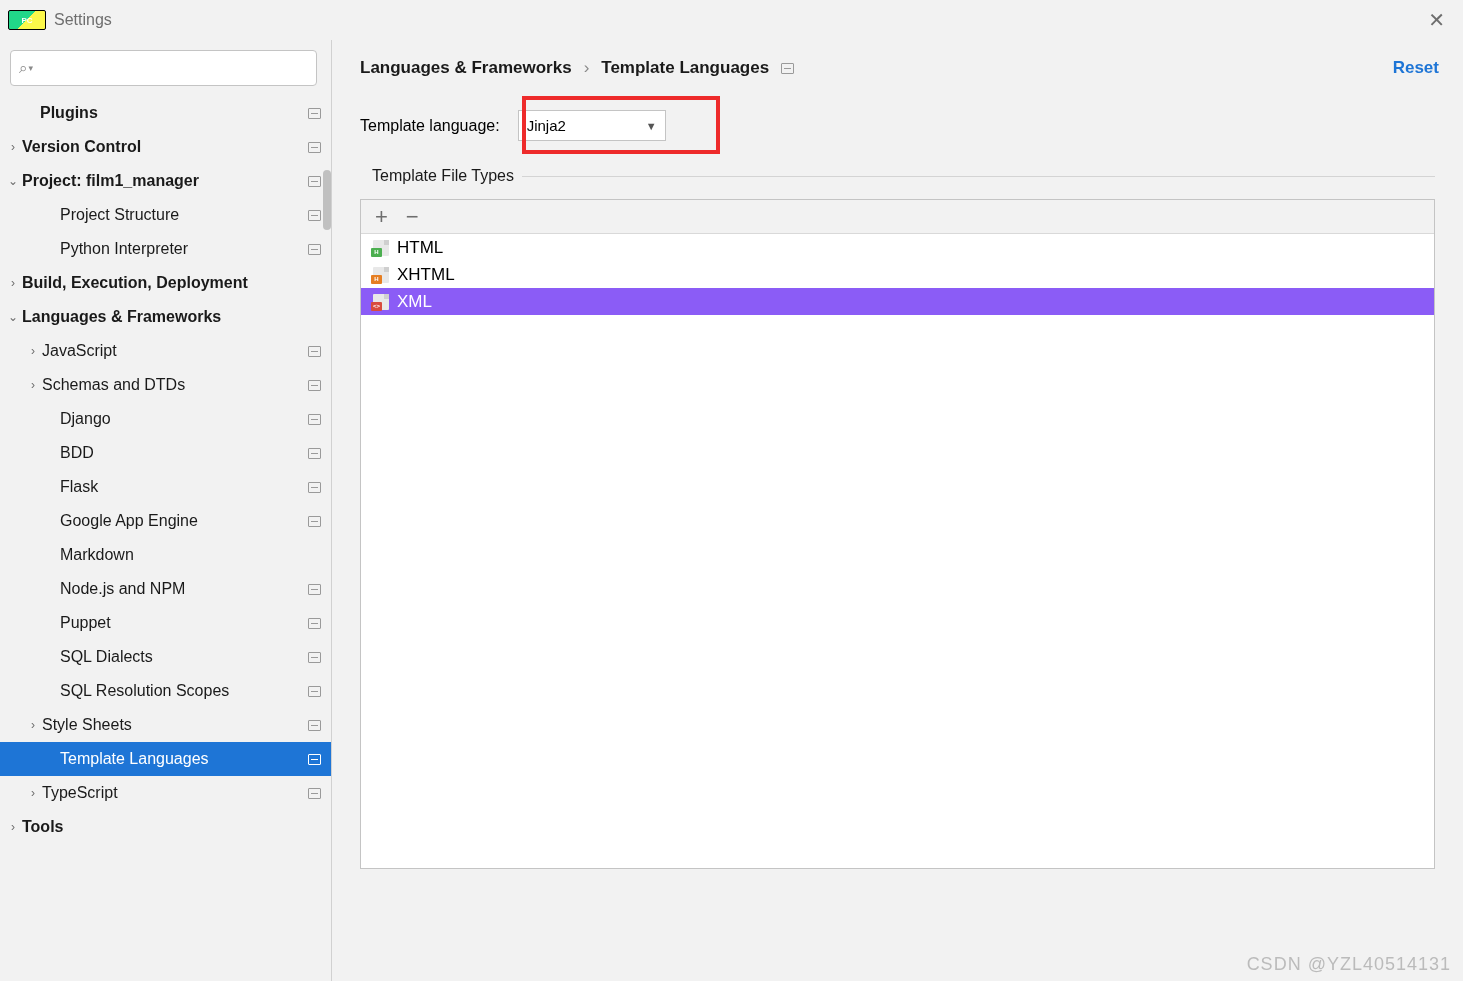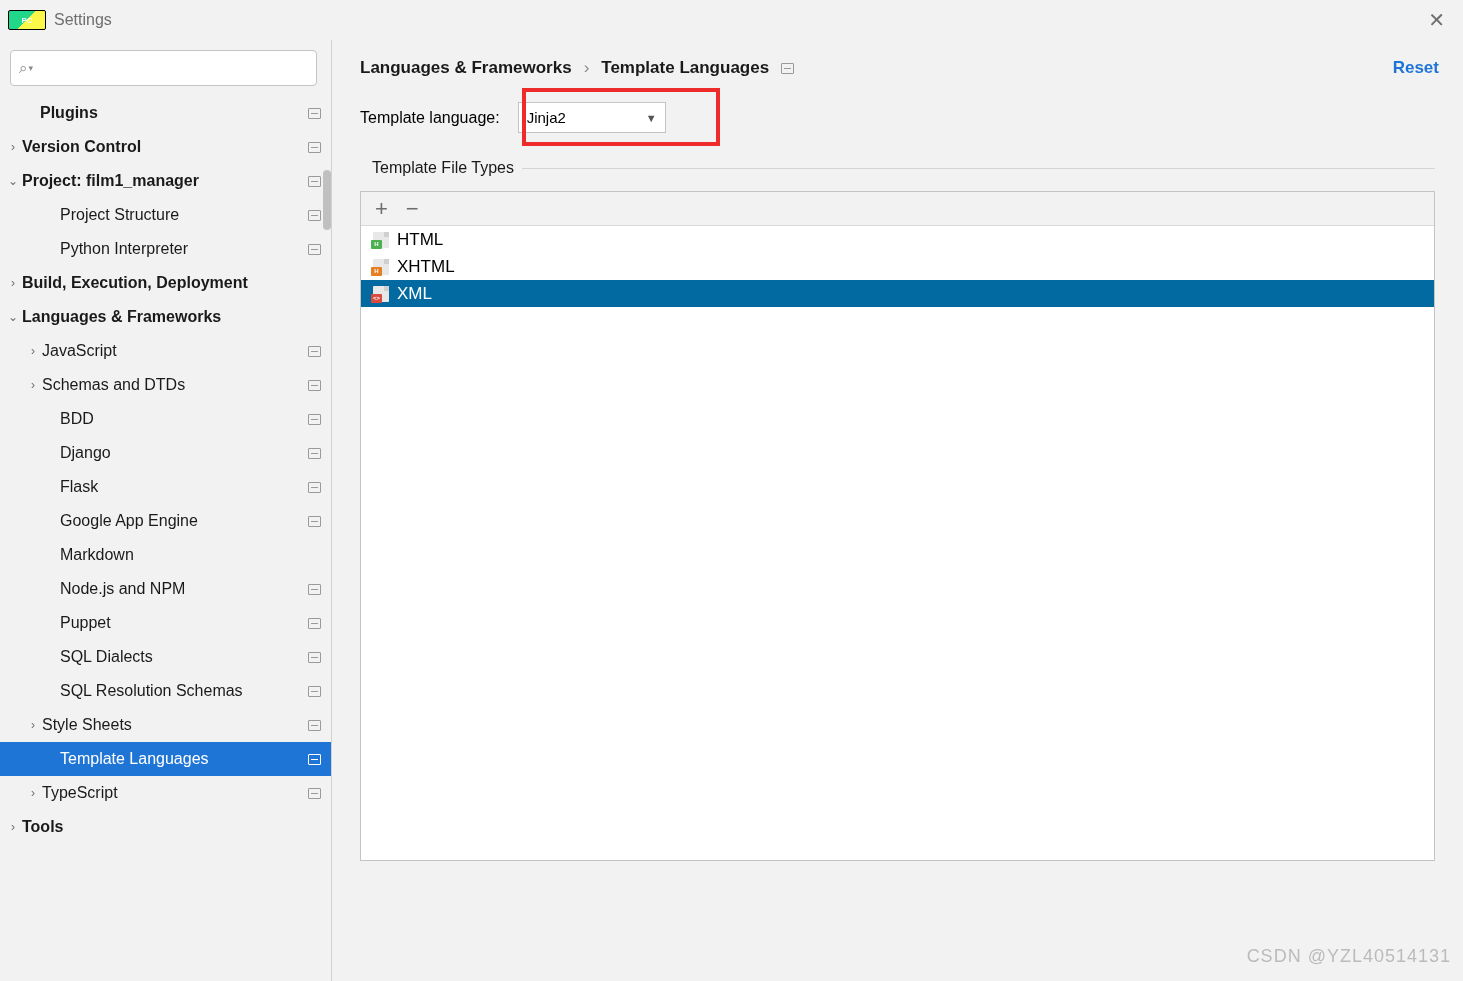--- a/index.html
+++ b/index.html
@@ -32,45 +32,45 @@
 .tree-item.selected .badge { border-color: #fff; }
 .tree-item.selected .badge::after { background: #fff; }
 
 .content { flex: 1; padding: 18px 28px 18px 28px; display: flex; flex-direction: column; position: relative; }
 .crumbs { display: flex; align-items: center; gap: 12px; font-size: 17px; font-weight: 600; color: #1a1a1a; }
 .crumbs .sep { color: #8a8a8a; font-weight: 400; }
 .crumbs .badge2 { width: 13px; height: 11px; border: 1.5px solid #9a9a9a; border-radius: 1px; position: relative; }
 .crumbs .badge2::after { content: ""; position: absolute; left: 2px; right: 2px; top: 4px; height: 1.5px; background: #9a9a9a; }
 .reset { position: absolute; right: 24px; top: 18px; color: #1e75d6; font-size: 17px; font-weight: 600; cursor: pointer; }
 
-.field-row { margin-top: 24px; display: flex; align-items: center; gap: 14px; font-size: 16px; position: relative; }
+.field-row { margin-top: 32px; display: flex; align-items: center; gap: 14px; font-size: 16px; position: relative; }
 .highlight-box { position: absolute; left: 162px; top: -14px; width: 198px; height: 58px; border: 4px solid #ee2b2b; }
 .dropdown { width: 148px; height: 31px; border: 1px solid #c4c4c4; background: #fff; display: flex; align-items: center; padding: 0 8px; font-size: 15px; cursor: pointer; margin-left: 4px; }
 .dropdown .dd-val { flex: 1; }
 .dropdown .dd-arrow { color: #555; font-size: 11px; }
 
 .section-label { margin-top: 26px; font-size: 16px; color: #1a1a1a; display: flex; align-items: center; margin-left: 12px; }
 .section-label .line { flex: 1; height: 1px; background: #d4d4d4; margin-left: 8px; }
 
 .filetypes-box { margin-top: 14px; border: 1px solid #c4c4c4; background: #fff; height: 670px; display: flex; flex-direction: column; }
 .ft-toolbar { height: 34px; background: #f2f2f2; border-bottom: 1px solid #d9d9d9; display: flex; align-items: center; gap: 18px; padding: 0 14px; }
 .ft-toolbar .btn { color: #6e6e6e; font-size: 22px; font-weight: 300; cursor: pointer; line-height: 1; }
 .ft-list { flex: 1; }
 .ft-item { height: 27px; display: flex; align-items: center; padding: 0 12px; font-size: 17px; gap: 8px; cursor: pointer; }
-.ft-item.sel { background: #0369a1; color: #fff; }
+.ft-item.sel { background: #8b5cf6; color: #fff; }
 .ft-icon { width: 16px; height: 16px; position: relative; }
 .ft-icon .page { position: absolute; inset: 0; background: #e8e8e8; border-radius: 1px; }
 .ft-icon .page::before { content: ""; position: absolute; right: 0; top: 0; width: 5px; height: 5px; background: #cfcfcf; }
 .ft-icon .tag { position: absolute; left: -2px; bottom: -1px; width: 11px; height: 9px; border-radius: 1px; font-size: 6px; color: #fff; font-weight: bold; display: flex; align-items: center; justify-content: center; }
 .ft-icon .tag.green { background: #4caf50; }
 .ft-icon .tag.orange { background: #e67e22; }
 .ft-icon .tag.red { background: #d84b3e; }
 .ft-item.sel .ft-icon .page { background: #e8e8e8; }
 
-.watermark { position: absolute; right: 12px; bottom: 14px; color: rgba(120,120,120,0.45); font-size: 18px; letter-spacing: 1px; font-family: Arial, sans-serif; }
+.watermark { position: absolute; right: 12px; bottom: 6px; color: rgba(120,120,120,0.45); font-size: 18px; letter-spacing: 1px; font-family: Arial, sans-serif; }
 </style>
 </head>
 <body>
 
 <div class="titlebar">
   <div class="app-icon">PC</div>
   <div class="title">Settings</div>
   <div class="close">✕</div>
 </div>
 
@@ -129,30 +129,30 @@
           <span class="badge"></span>
         </div>
         <div class="tree-item">
           <span class="spacer" style="width:24px"></span>
           <span class="arrow">›</span>
           <span class="label">Schemas and DTDs</span>
           <span class="badge"></span>
         </div>
         <div class="tree-item">
           <span class="spacer" style="width:60px"></span>
+          <span class="label">Django</span>
+          <span class="badge"></span>
+        </div>
+        <div class="tree-item">
+          <span class="spacer" style="width:60px"></span>
           <span class="label">BDD</span>
           <span class="badge"></span>
         </div>
         <div class="tree-item">
           <span class="spacer" style="width:60px"></span>
-          <span class="label">Django</span>
-          <span class="badge"></span>
-        </div>
-        <div class="tree-item">
-          <span class="spacer" style="width:60px"></span>
           <span class="label">Flask</span>
           <span class="badge"></span>
         </div>
         <div class="tree-item">
           <span class="spacer" style="width:60px"></span>
           <span class="label">Google App Engine</span>
           <span class="badge"></span>
         </div>
         <div class="tree-item">
           <span class="spacer" style="width:60px"></span>
@@ -168,21 +168,21 @@
           <span class="label">Puppet</span>
           <span class="badge"></span>
         </div>
         <div class="tree-item">
           <span class="spacer" style="width:60px"></span>
           <span class="label">SQL Dialects</span>
           <span class="badge"></span>
         </div>
         <div class="tree-item">
           <span class="spacer" style="width:60px"></span>
-          <span class="label">SQL Resolution Schemas</span>
+          <span class="label">SQL Resolution Scopes</span>
           <span class="badge"></span>
         </div>
         <div class="tree-item">
           <span class="spacer" style="width:24px"></span>
           <span class="arrow">›</span>
           <span class="label">Style Sheets</span>
           <span class="badge"></span>
         </div>
         <div class="tree-item selected">
           <span class="spacer" style="width:60px"></span>

